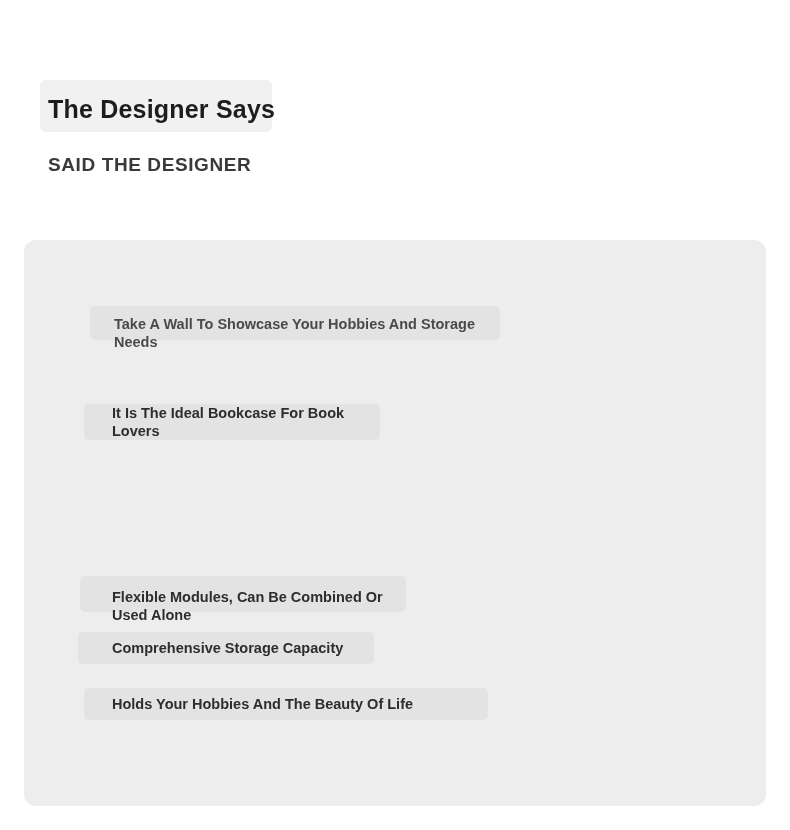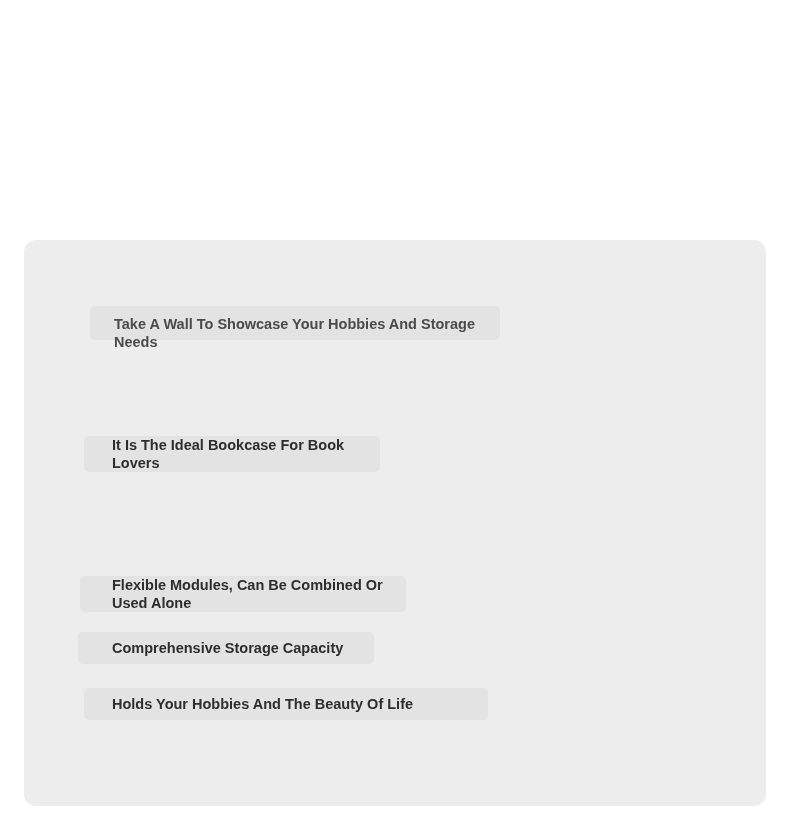--- a/index.html
+++ b/index.html
@@ -113,45 +113,50 @@
     color: #dcdcdc;
     letter-spacing: 3px;
     white-space: nowrap;
   }
 
   
   .f0 { left: 66px; top:  66px; width: 420px; }
   .f0 .plate { width: 410px; height: 34px; }
   .f0 .txt { padding: 9px 0 0 24px; }
 
-  .f1 { left: 60px; top: 192px; width: 300px; }
+  .f1 { left: 60px; top: 160px; width: 300px; }
   .f1 .plate { width: 296px; height: 36px; top: 4px; }
   .f1 .txt { padding: 4px 0 0 28px; }
 
   .f2 { left: 60px; top: 228px; width: 350px; }
   .f2 .plate { width: 346px; height: 34px; top: 4px; }
   .f2 .txt { padding: 4px 0 0 28px; }
 
   .f3 { left: 56px; top: 332px; width: 330px; }
   .f3 .plate { width: 326px; height: 36px; top: 4px; }
-  .f3 .txt { padding: 4px 0 0 32px; }
+  .f3 .txt { padding: 4px 0 0 32px; margin-top: 12px; }
 
   .f4 { left: 54px; top: 392px; width: 300px; }
   .f4 .plate { width: 296px; height: 32px; top: 0px; }
   .f4 .txt { padding: 7px 0 0 34px; }
 
   .f5 { left: 60px; top: 448px; width: 410px; }
   .f5 .plate { width: 404px; height: 32px; top: 0px; }
   .f5 .txt { padding: 7px 0 0 28px; }
 </style>
 </head>
 <body>
 
 <div class="page">
 
+  <div class="header">
+    <div class="title-plate"></div>
+    <h1 class="header-title">The Designer Says</h1>
+    <div class="header-sub">SAID THE DESIGNER</div>
+  </div>
 
   <div class="card">
     <div class="feature-list">
 
       <div class="ghost-text" style="left:180px; top:72px;">Multi Functional Shelf</div>
 
       <div class="feature washed f0">
         <div class="plate"></div>
         <span class="txt">Take A Wall To Showcase Your Hobbies And Storage Needs</span>
       </div>

